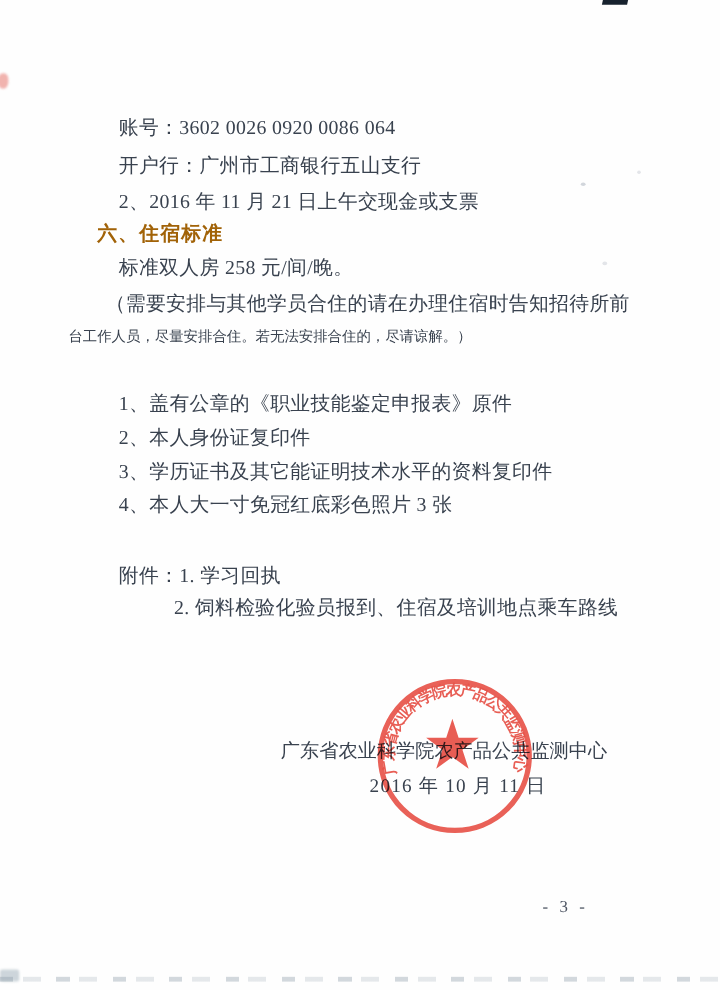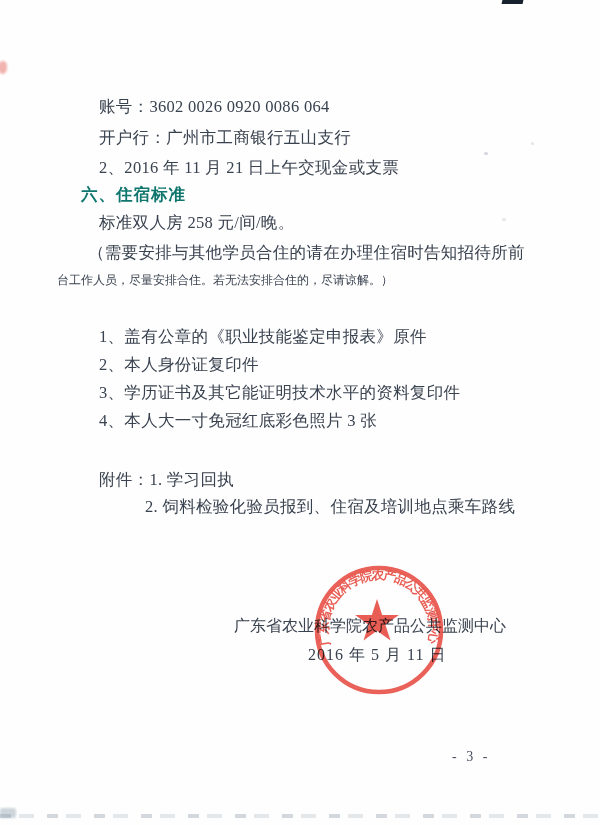--- a/index.html
+++ b/index.html
@@ -24,21 +24,21 @@
     white-space: nowrap;
   }
   .indent-body  { padding-left: 42px; }
   .indent-paren { padding-left: 31px; }
   .indent-head  { padding-left: 24px; }
   .indent-att2  { padding-left: 88px; }
   .heading {
     font-family: "Liberation Sans", "DejaVu Sans", sans-serif;
     font-weight: 700;
     font-size: 16.5px;
-    color: #0f766e;
+    color: #a16207;
     letter-spacing: 1px;
   }
   .sig-line {
     position: absolute;
     white-space: nowrap;
     font-size: 16px;
     color: #39424f;
   }
   .page-number {
     position: absolute;
@@ -98,21 +98,21 @@
   <div class="line indent-paren" style="top: 242px;">（需要安排与其他学员合住的请在办理住宿时告知招待所前</div>
   <div class="line" style="top: 272px; font-size: 12px; letter-spacing: 0;">台工作人员，尽量安排合住。若无法安排合住的，尽请谅解。）</div>
   <div class="line indent-body" style="top: 326px;">1、盖有公章的《职业技能鉴定申报表》原件</div>
   <div class="line indent-body" style="top: 354px;">2、本人身份证复印件</div>
   <div class="line indent-body" style="top: 382px;">3、学历证书及其它能证明技术水平的资料复印件</div>
   <div class="line indent-body" style="top: 410px;">4、本人大一寸免冠红底彩色照片 3 张</div>
   <div class="line indent-body" style="top: 469px;">附件：1. 学习回执</div>
   <div class="line indent-att2" style="top: 496px;">2. 饲料检验化验员报到、住宿及培训地点乘车路线</div>
 
   <div class="sig-line" style="left: 234px; top: 616px;">广东省农业科学院农产品公共监测中心</div>
-  <div class="sig-line" style="left: 308px; top: 645px; letter-spacing: 1px;">2016 年 5 月 11 日</div>
+  <div class="sig-line" style="left: 308px; top: 645px; letter-spacing: 1px;">2016 年 10 月 11 日</div>
 
   <svg class="seal" viewBox="0 0 140 140">
     <circle cx="70" cy="70" r="62" fill="none" stroke="#e6463b" stroke-width="4.5" opacity="0.93"></circle>
     <path d="M 68,39 L 73.16,54.89 L 89.88,54.89 L 76.36,64.71 L 81.52,80.61 L 68,70.79 L 54.48,80.61 L 59.64,64.71 L 46.12,54.89 L 62.84,54.89 Z" fill="#e6463b" opacity="0.95"></path>
     <defs>
       <path id="seal-arc" d="M 21.2,84.9 A 51,51 0 1 1 118.8,84.9" fill="none"></path>
     </defs>
     <text font-size="12.5" fill="#e6463b" font-family="Liberation Serif, serif" font-weight="bold" opacity="0.95">
       <textPath href="#seal-arc" startOffset="0" textLength="188">广东省农业科学院农产品公共监测中心</textPath>
     </text>

